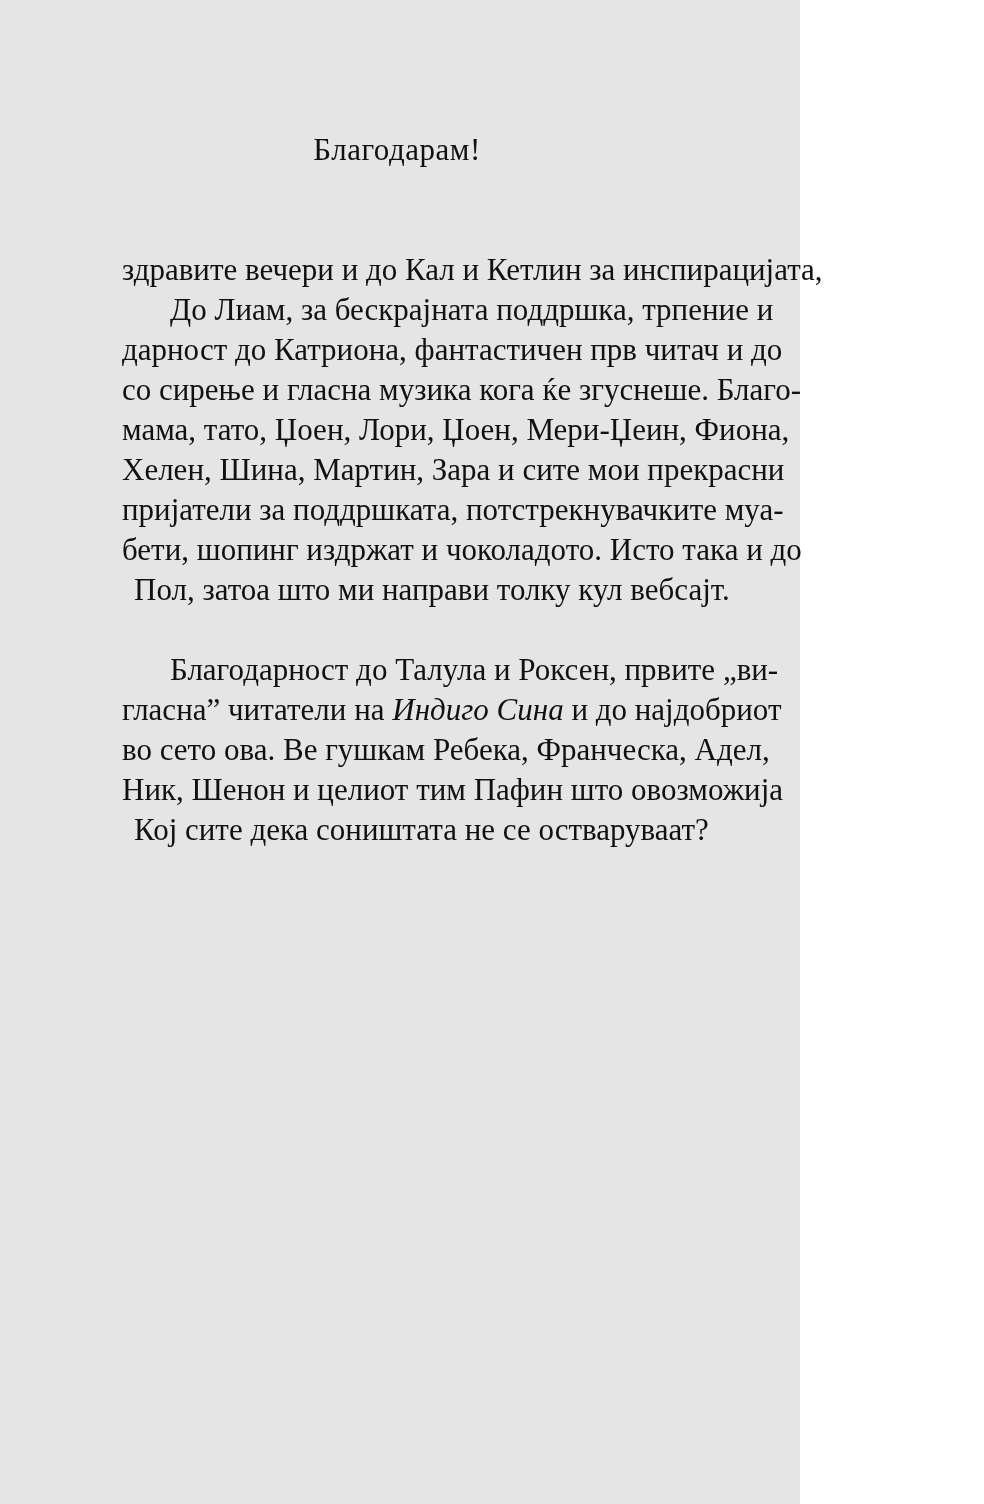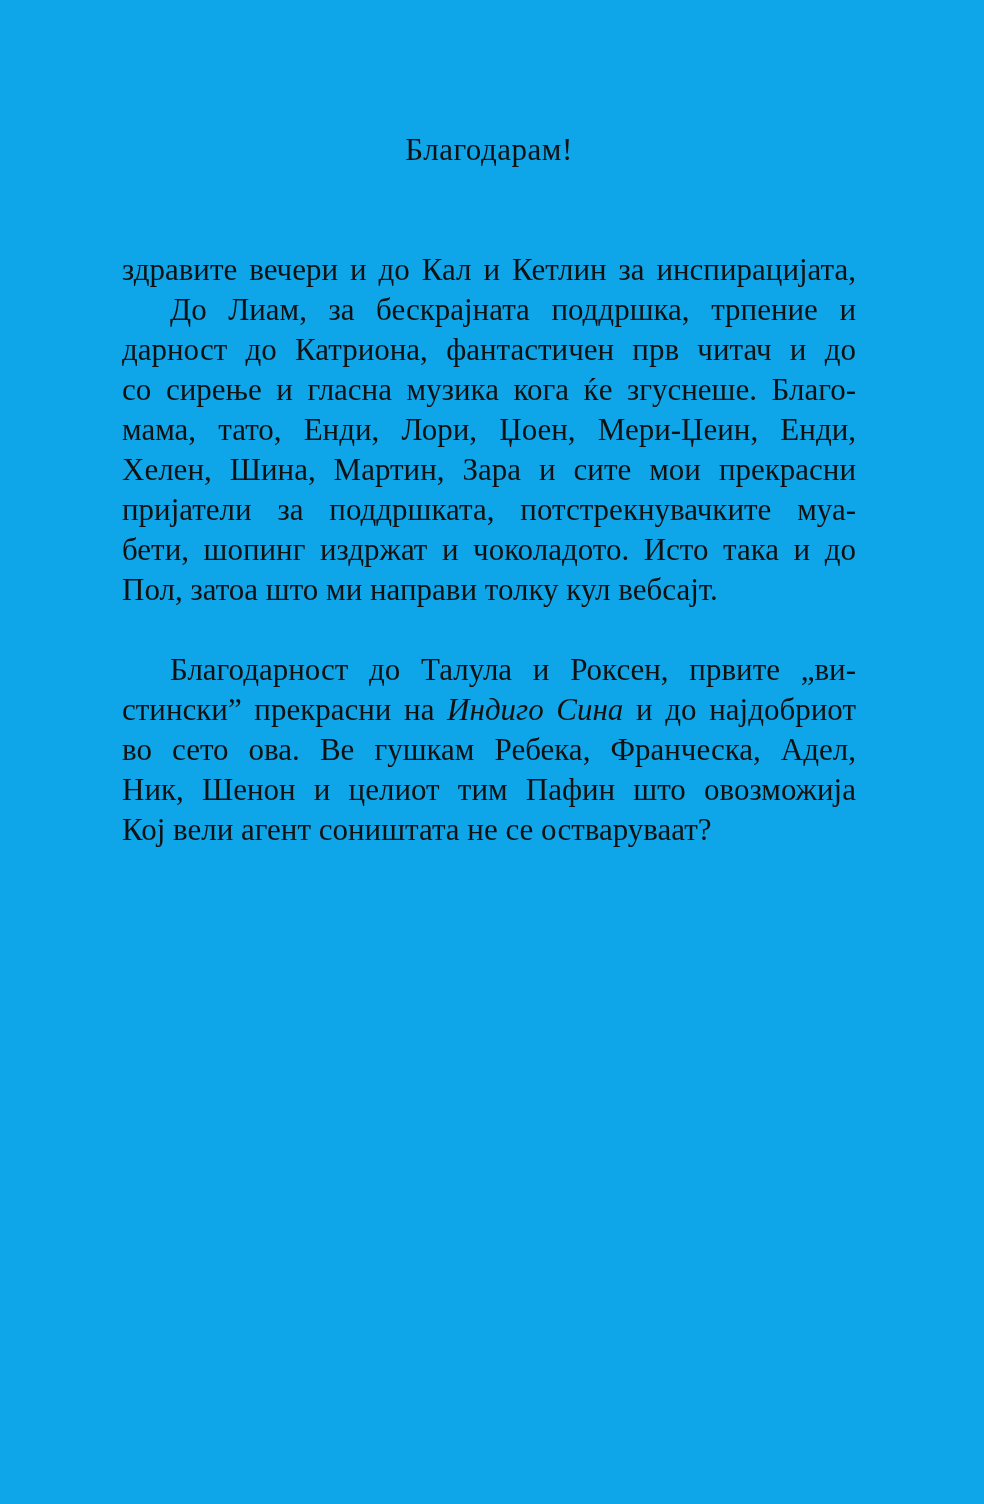--- a/index.html
+++ b/index.html
@@ -9,24 +9,24 @@
   }
   body {
     width: 984px;
     height: 1504px;
     font-family: "Liberation Serif", serif;
     color: #111111;
     overflow: hidden;
   }
   .page {
     box-sizing: border-box;
-    width: 984px;
+    width: 800px;
     height: 1504px;
     padding: 130px 128px 0 122px;
-    background: #0ea5e9;
+    background: #e5e5e5;
   }
   .title {
     font-size: 31px;
     line-height: 40px;
     text-align: center;
     letter-spacing: 0.5px;
   }
   .para {
     font-size: 31px;
     line-height: 40px;
@@ -42,45 +42,46 @@
     text-align: justify;
     text-align-last: justify;
     white-space: nowrap;
   }
   .line.first {
     text-indent: 48px;
   }
   .line.last {
     text-align: left;
     text-align-last: auto;
+    margin-left: 12px;
   }
   .italic {
     font-style: italic;
   }
 </style>
 </head>
 <body>
 
 <div class="page">
 
   <div class="title">Благодарам!</div>
 
   <div class="para para-1">
     <div class="line">здравите вечери и до Кал и Кетлин за инспирацијата,</div>
     <div class="line first">До Лиам, за бескрајната поддршка, трпение и</div>
     <div class="line">дарност до Катриона, фантастичен прв читач и до</div>
     <div class="line">со сирење и гласна музика кога ќе згуснеше. Благо-</div>
-    <div class="line">мама, тато, Енди, Лори, Џоен, Мери-Џеин, Енди,</div>
+    <div class="line">мама, тато, Џоен, Лори, Џоен, Мери-Џеин, Фиона,</div>
     <div class="line">Хелен, Шина, Мартин, Зара и сите мои прекрасни</div>
     <div class="line">пријатели за поддршката, потстрекнувачките муа-</div>
     <div class="line">бети, шопинг издржат и чоколадото. Исто така и до</div>
     <div class="line last">Пол, затоа што ми направи толку кул вебсајт.</div>
   </div>
 
   <div class="para para-2">
     <div class="line first">Благодарност до Талула и Роксен, првите „ви-</div>
-    <div class="line"><span>стински” прекрасни на </span><span class="italic">Индиго Сина</span><span> и до најдобриот</span></div>
+    <div class="line"><span>гласна” читатели на </span><span class="italic">Индиго Сина</span><span> и до најдобриот</span></div>
     <div class="line">во сето ова. Ве гушкам Ребека, Франческа, Адел,</div>
     <div class="line">Ник, Шенон и целиот тим Пафин што овозможија</div>
-    <div class="line last">Кој вели агент соништата не се остваруваат?</div>
+    <div class="line last">Кој сите дека соништата не се остваруваат?</div>
   </div>
 
 </div>
 
 </body></html>

